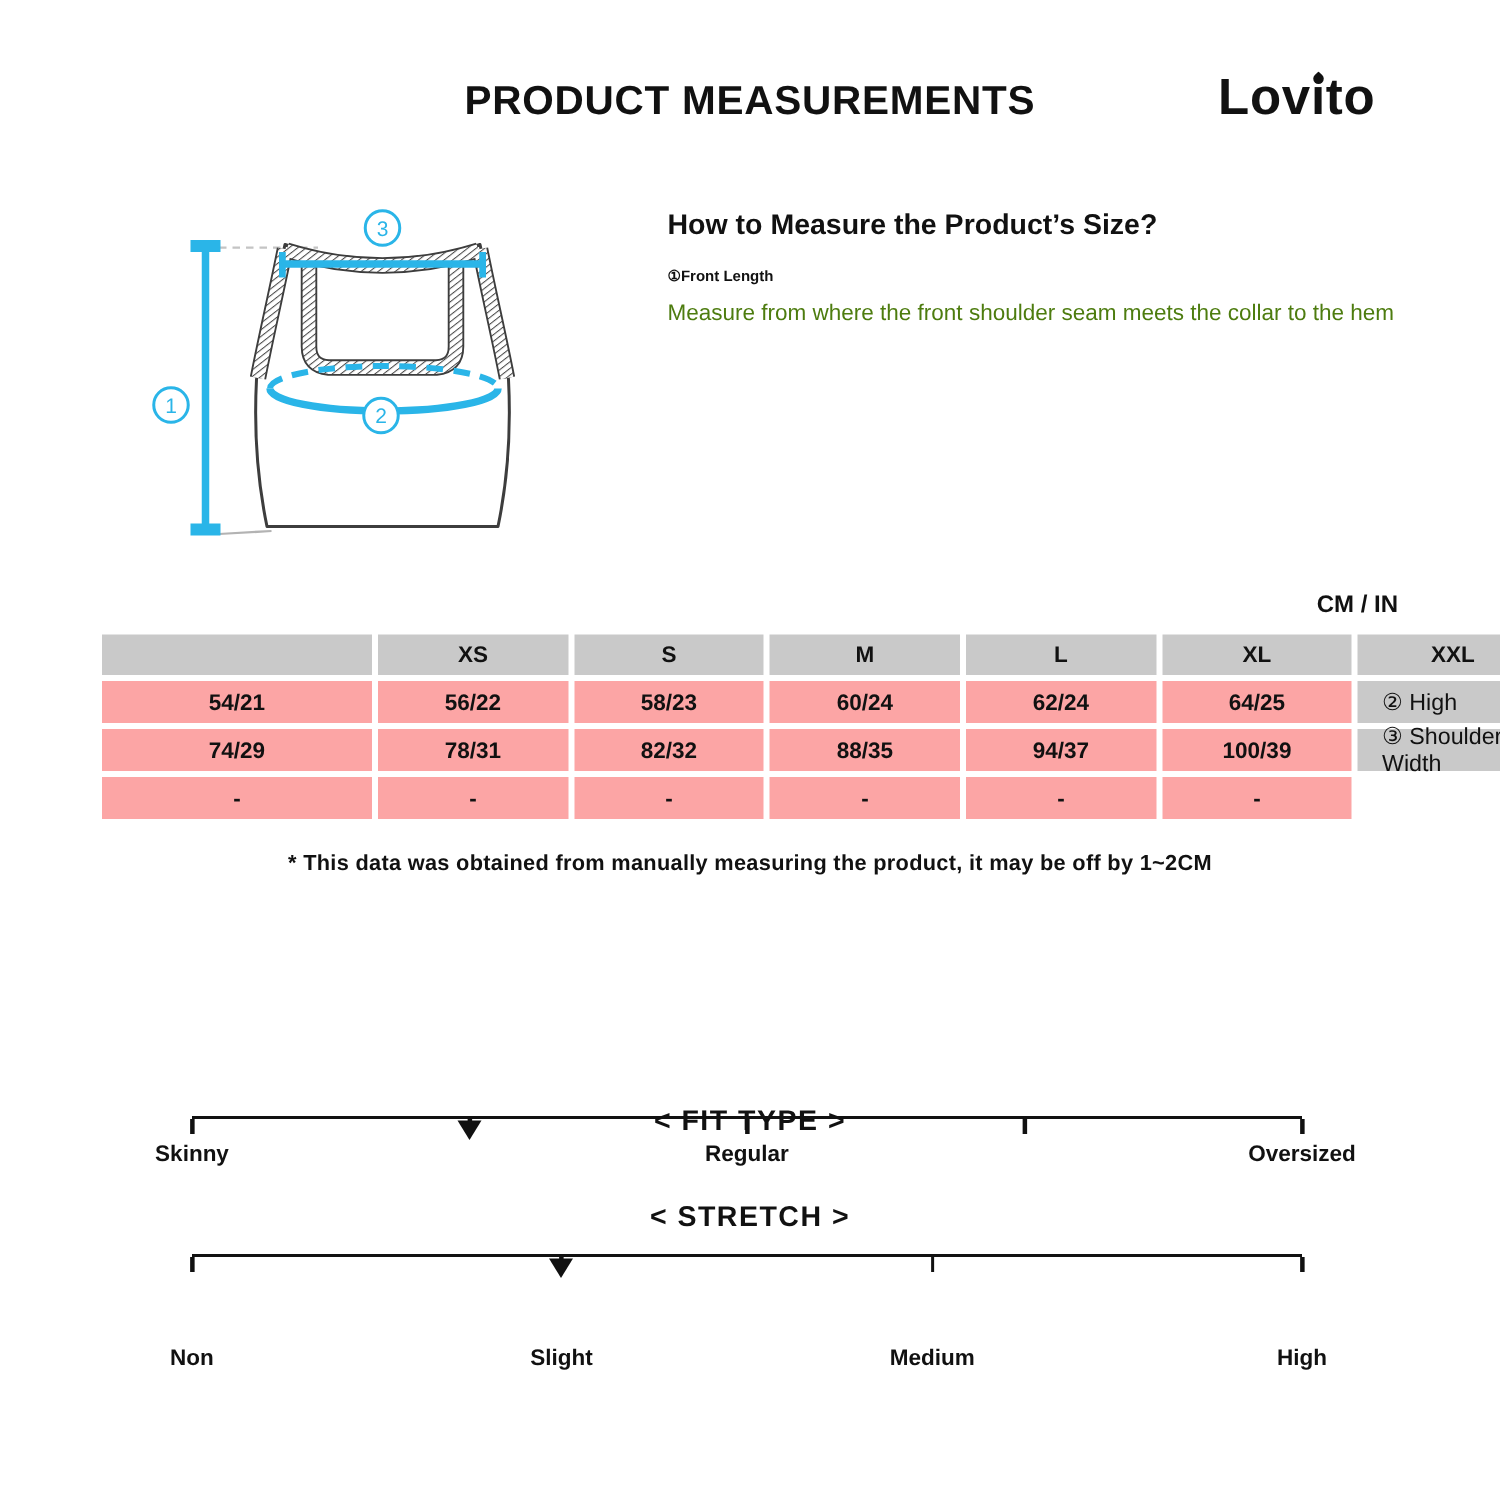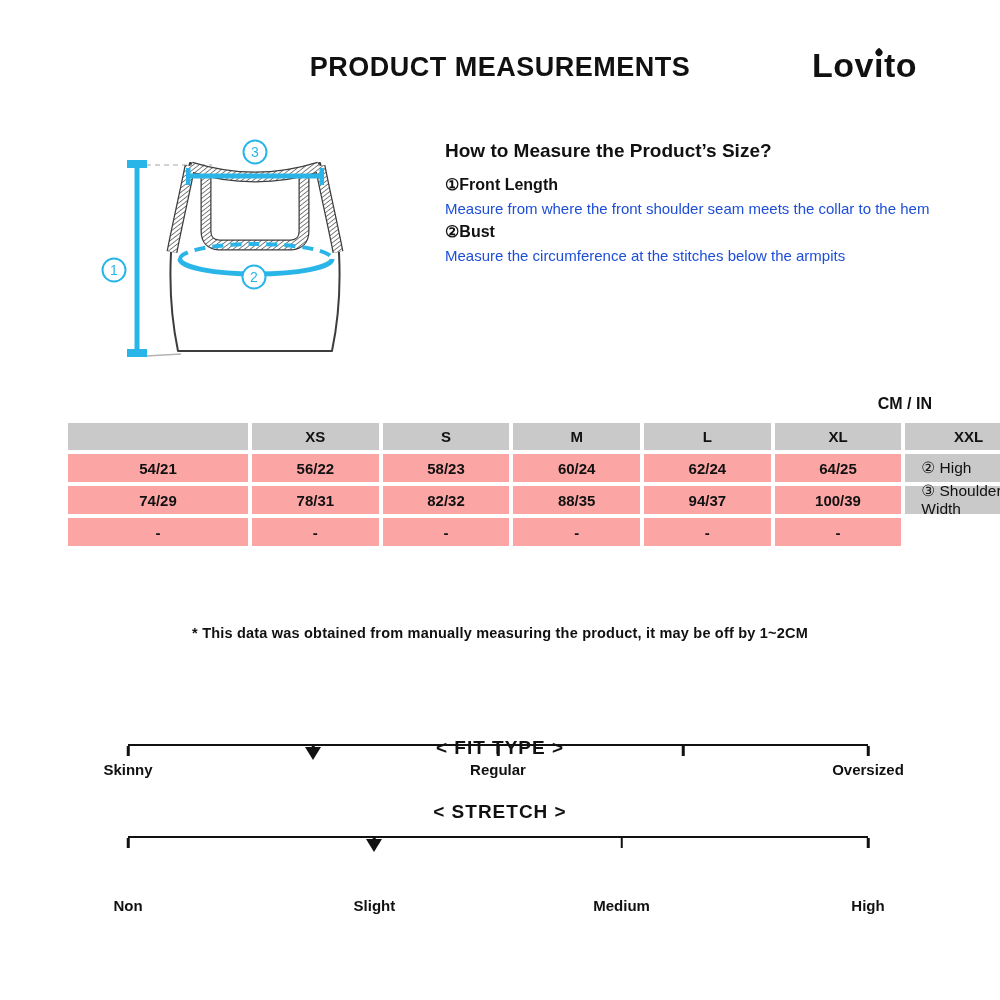--- a/index.html
+++ b/index.html
@@ -13,37 +13,37 @@
   .brand .dotless { position:relative; }
   .brand .idot { position:absolute; left:50%; top:3px; transform:translateX(-50%) rotate(45deg);
                  width:7px; height:7px; background:#111; border-radius:1px 50% 50% 50%; }
 
   
   .diagram { position:absolute; left:80px; top:128px; width:360px; height:262px; }
 
   
   .howto { position:absolute; left:445px; top:140px; width:495px; }
   .howto h2 { font-size:19px; font-weight:bold; margin-bottom:11px; }
-  .howto .item-label { font-size:16px; font-weight:bold; line-height:23.5px; }
-  .howto .item-desc { font-size:15px; color:#1d4ed8; line-height:23.5px; }
+  .howto .item-label { font-size:10px; font-weight:bold; line-height:23.5px; }
+  .howto .item-desc { font-size:15px; color:#4d7c0f; line-height:23.5px; }
 
   .unit-label { position:absolute; top:395px; left:68px; width:864px; text-align:right;
                 font-size:16px; font-weight:bold; }
 
   
   .size-table { position:absolute; left:68px; top:423px; width:964px;
                 display:grid; grid-template-columns:180px repeat(6,1fr); gap:4px; }
   .size-table > div { display:flex; align-items:center; justify-content:center; }
   .th { background:#c9c9c9; height:27px; font-size:15px; font-weight:bold; }
   .rowlabel { background:#c9c9c9; height:28px; justify-content:flex-start !important;
               padding-left:16px; font-size:15.5px; }
   .rowlabel.bold { font-weight:normal; }
   .td { background:#fca5a5; height:28px; font-size:15px; font-weight:bold; }
 
-  .footnote { position:absolute; top:625px; left:0; width:1000px; text-align:center;
+  .footnote { position:absolute; top:568px; left:0; width:1000px; text-align:center;
               font-size:14.5px; font-weight:bold; letter-spacing:.2px; }
 
   
   .scale-title { position:absolute; left:0; width:1000px; text-align:center;
                  font-size:19px; font-weight:bold; letter-spacing:1px; }
   .scale-line { position:absolute; left:128px; width:740px; height:0; border-top:2.5px solid #111; }
   .tick { position:absolute; top:0; width:2.5px; height:10px; background:#111; transform:translateX(-50%); }
   .marker { position:absolute; top:1px; width:0; height:0; transform:translateX(-50%);
             border-left:8px solid transparent; border-right:8px solid transparent; border-top:13px solid #111; }
   .scale-labels { position:absolute; left:128px; width:740px; height:20px; }
@@ -116,24 +116,20 @@
       <text x="255" y="157" text-anchor="middle" font-size="14" fill="#2ab5e8">3</text>
     </g>
   </svg>
 
   <div class="howto">
     <h2>How to Measure the Product’s Size?</h2>
     <div>
       <div class="item-label">①Front Length</div>
       <div class="item-desc">Measure from where the front shoulder seam meets the collar to the hem</div>
     </div>
-    <div>
-      <div class="item-label">②Bust</div>
-      <div class="item-desc">Measure the circumference at the stitches below the armpits</div>
-    </div>
   </div>
 
   <div class="unit-label">CM / IN</div>
 
   <div class="size-table">
     <div class="th"></div>
     <div class="th">XS</div>
     <div class="th">S</div>
     <div class="th">M</div>
     <div class="th">L</div>

